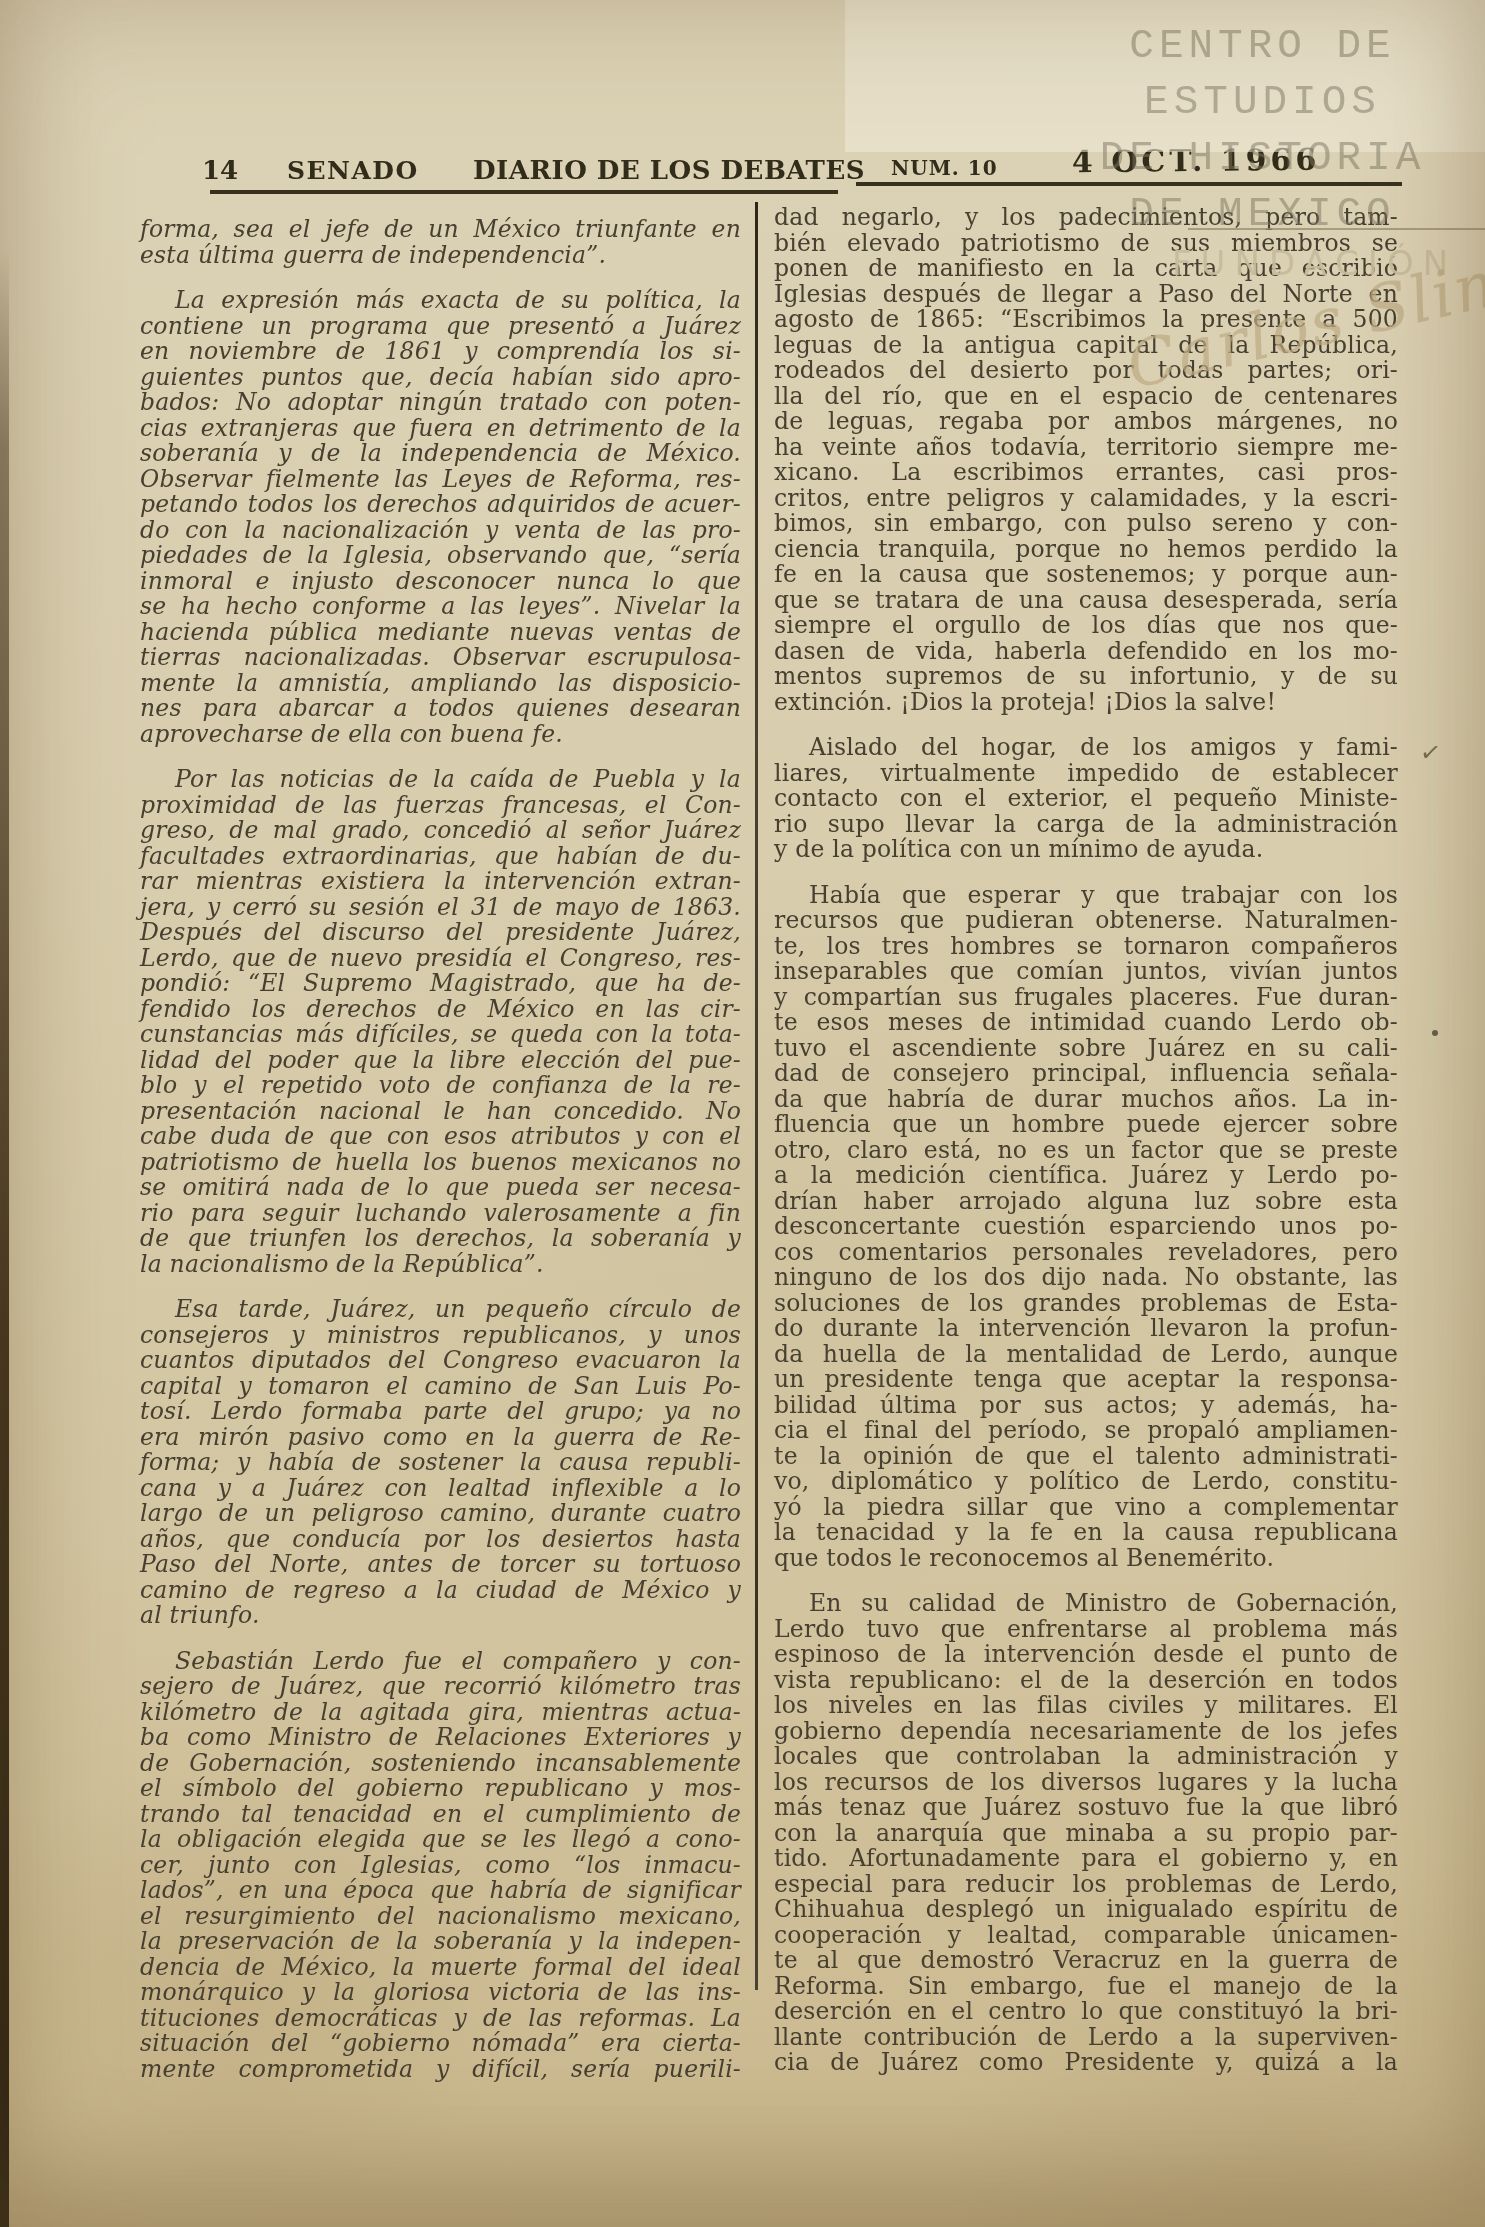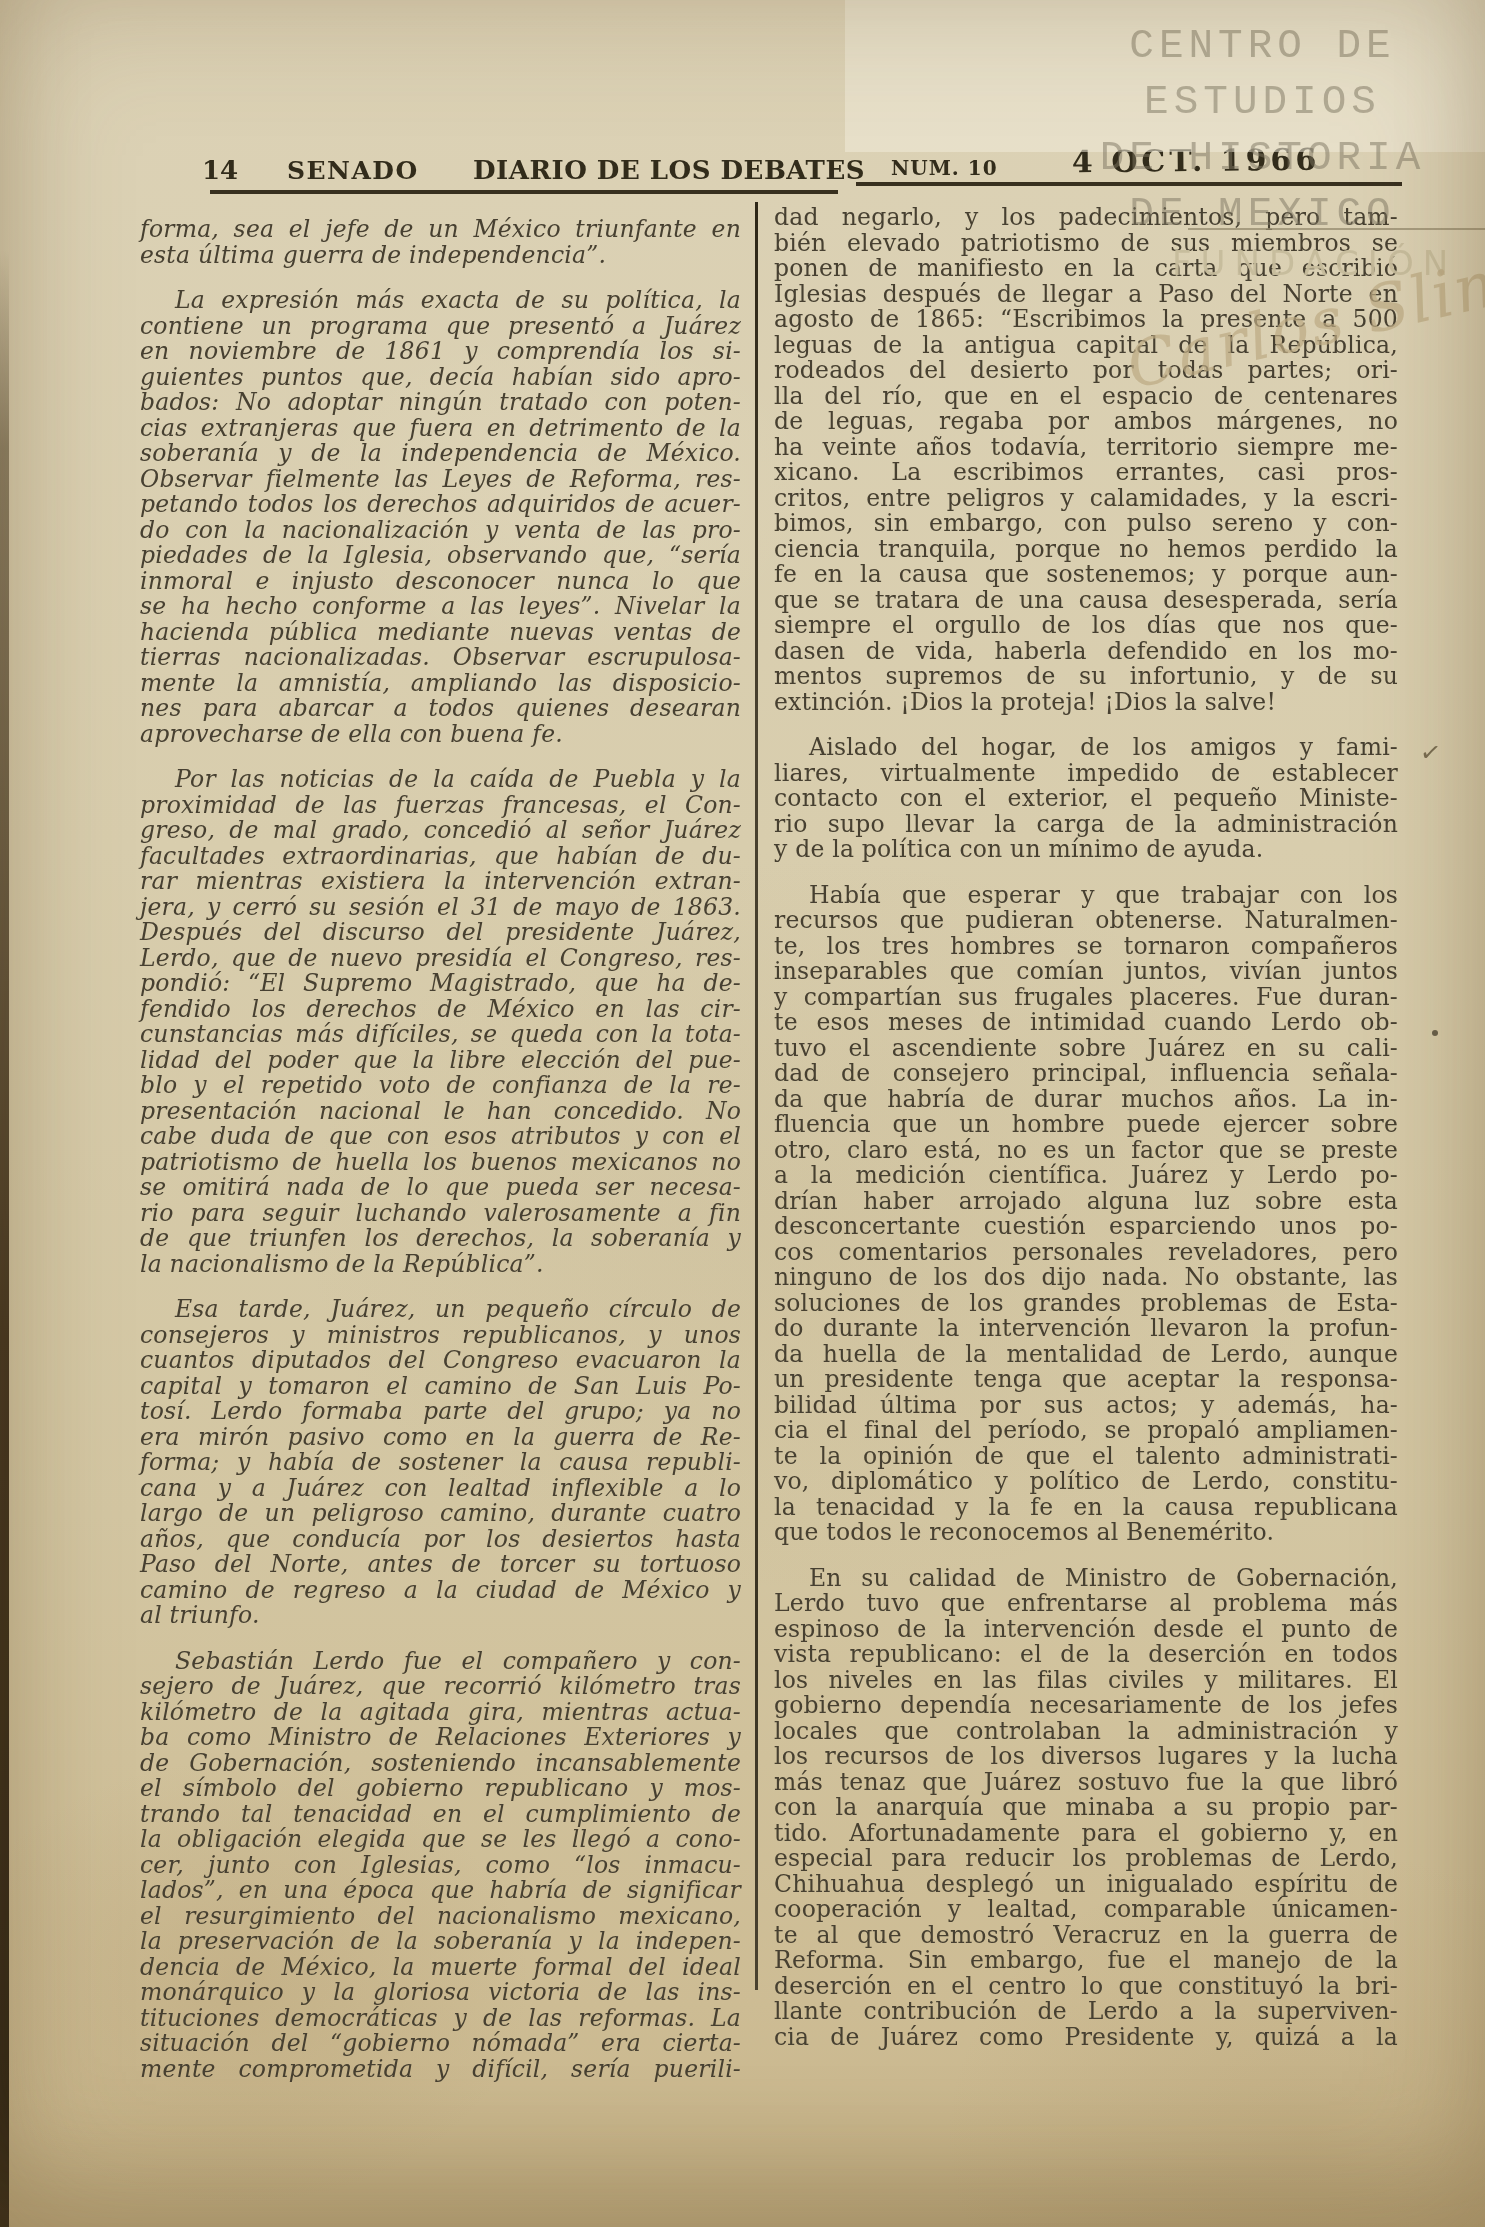--- a/index.html
+++ b/index.html
@@ -225,20 +225,21 @@
         <div class="line full">cos comentarios personales reveladores, pero</div>
         <div class="line full">ninguno de los dos dijo nada. No obstante, las</div>
         <div class="line full">soluciones de los grandes problemas de Esta-</div>
         <div class="line full">do durante la intervención llevaron la profun-</div>
         <div class="line full">da huella de la mentalidad de Lerdo, aunque</div>
         <div class="line full">un presidente tenga que aceptar la responsa-</div>
         <div class="line full">bilidad última por sus actos; y además, ha-</div>
         <div class="line full">cia el final del período, se propaló ampliamen-</div>
         <div class="line full">te la opinión de que el talento administrati-</div>
         <div class="line full">vo, diplomático y político de Lerdo, constitu-</div>
+        <div class="line full">yó la piedra sillar que vino a complementar</div>
         <div class="line full">la tenacidad y la fe en la causa republicana</div>
         <div class="line">que todos le reconocemos al Benemérito.</div>
       </div>
       <div class="para indent">
         <div class="line full">En su calidad de Ministro de Gobernación,</div>
         <div class="line full">Lerdo tuvo que enfrentarse al problema más</div>
         <div class="line full">espinoso de la intervención desde el punto de</div>
         <div class="line full">vista republicano: el de la deserción en todos</div>
         <div class="line full">los niveles en las filas civiles y militares. El</div>
         <div class="line full">gobierno dependía necesariamente de los jefes</div>

